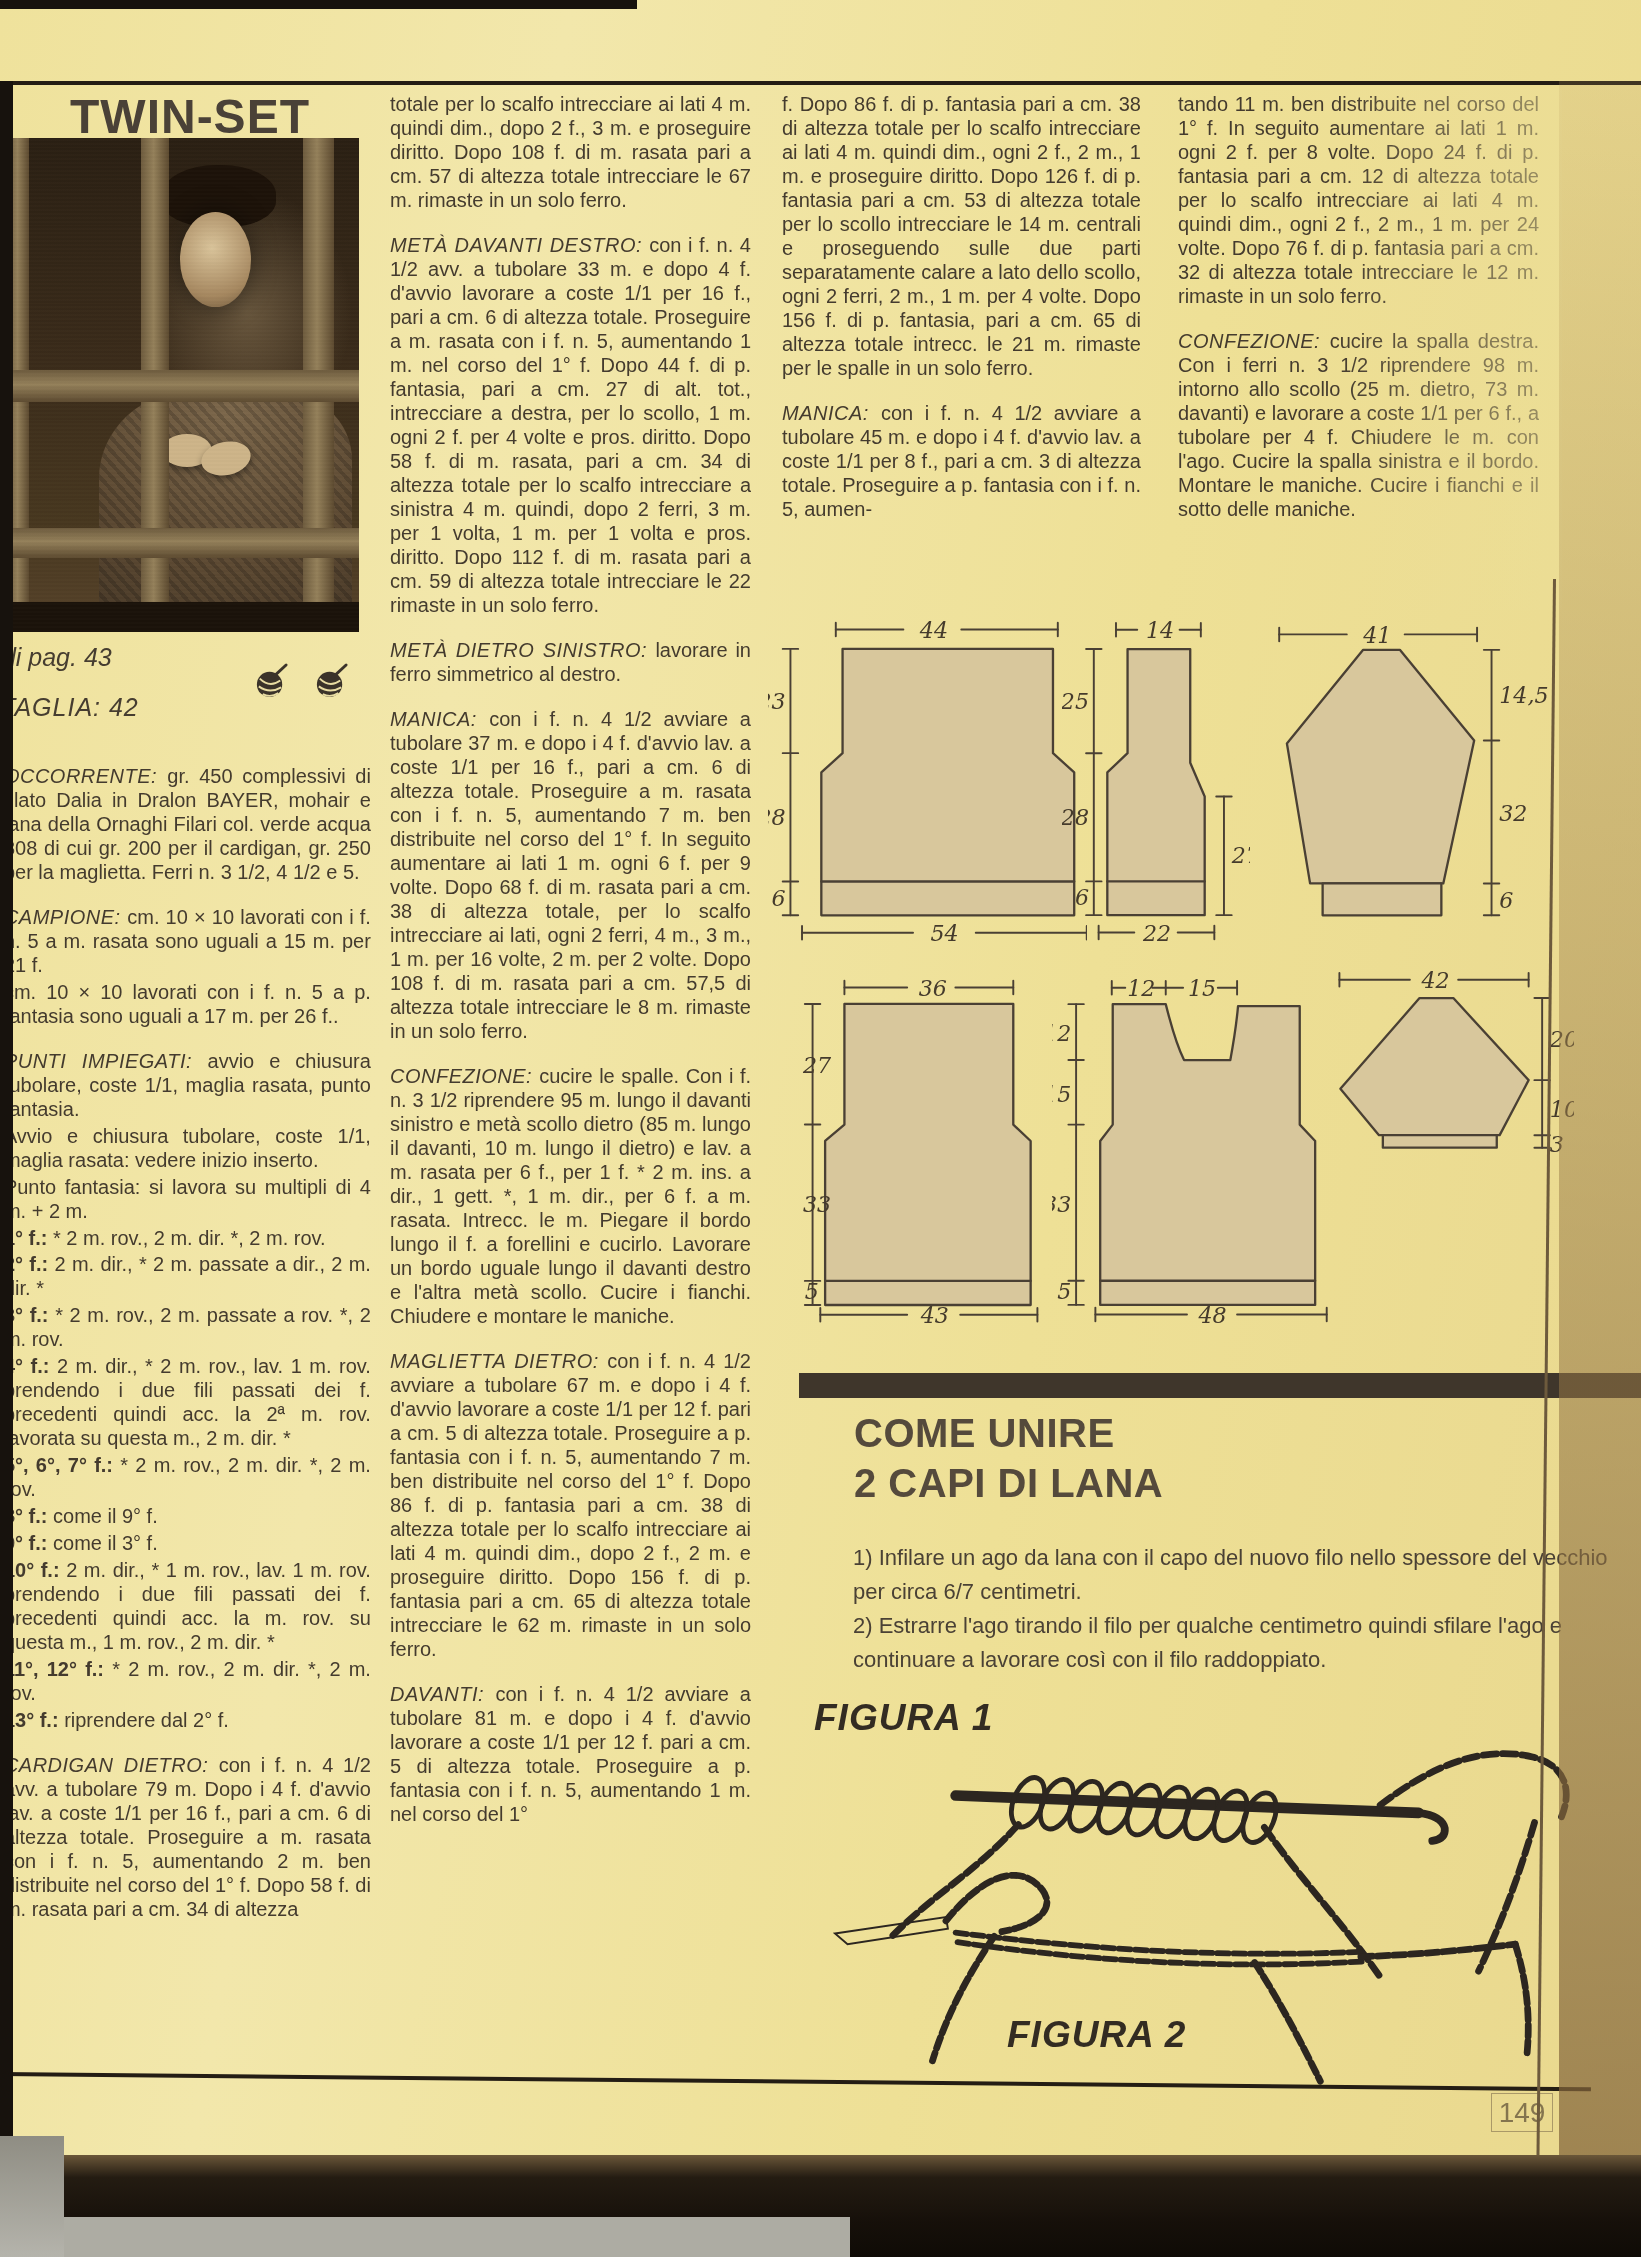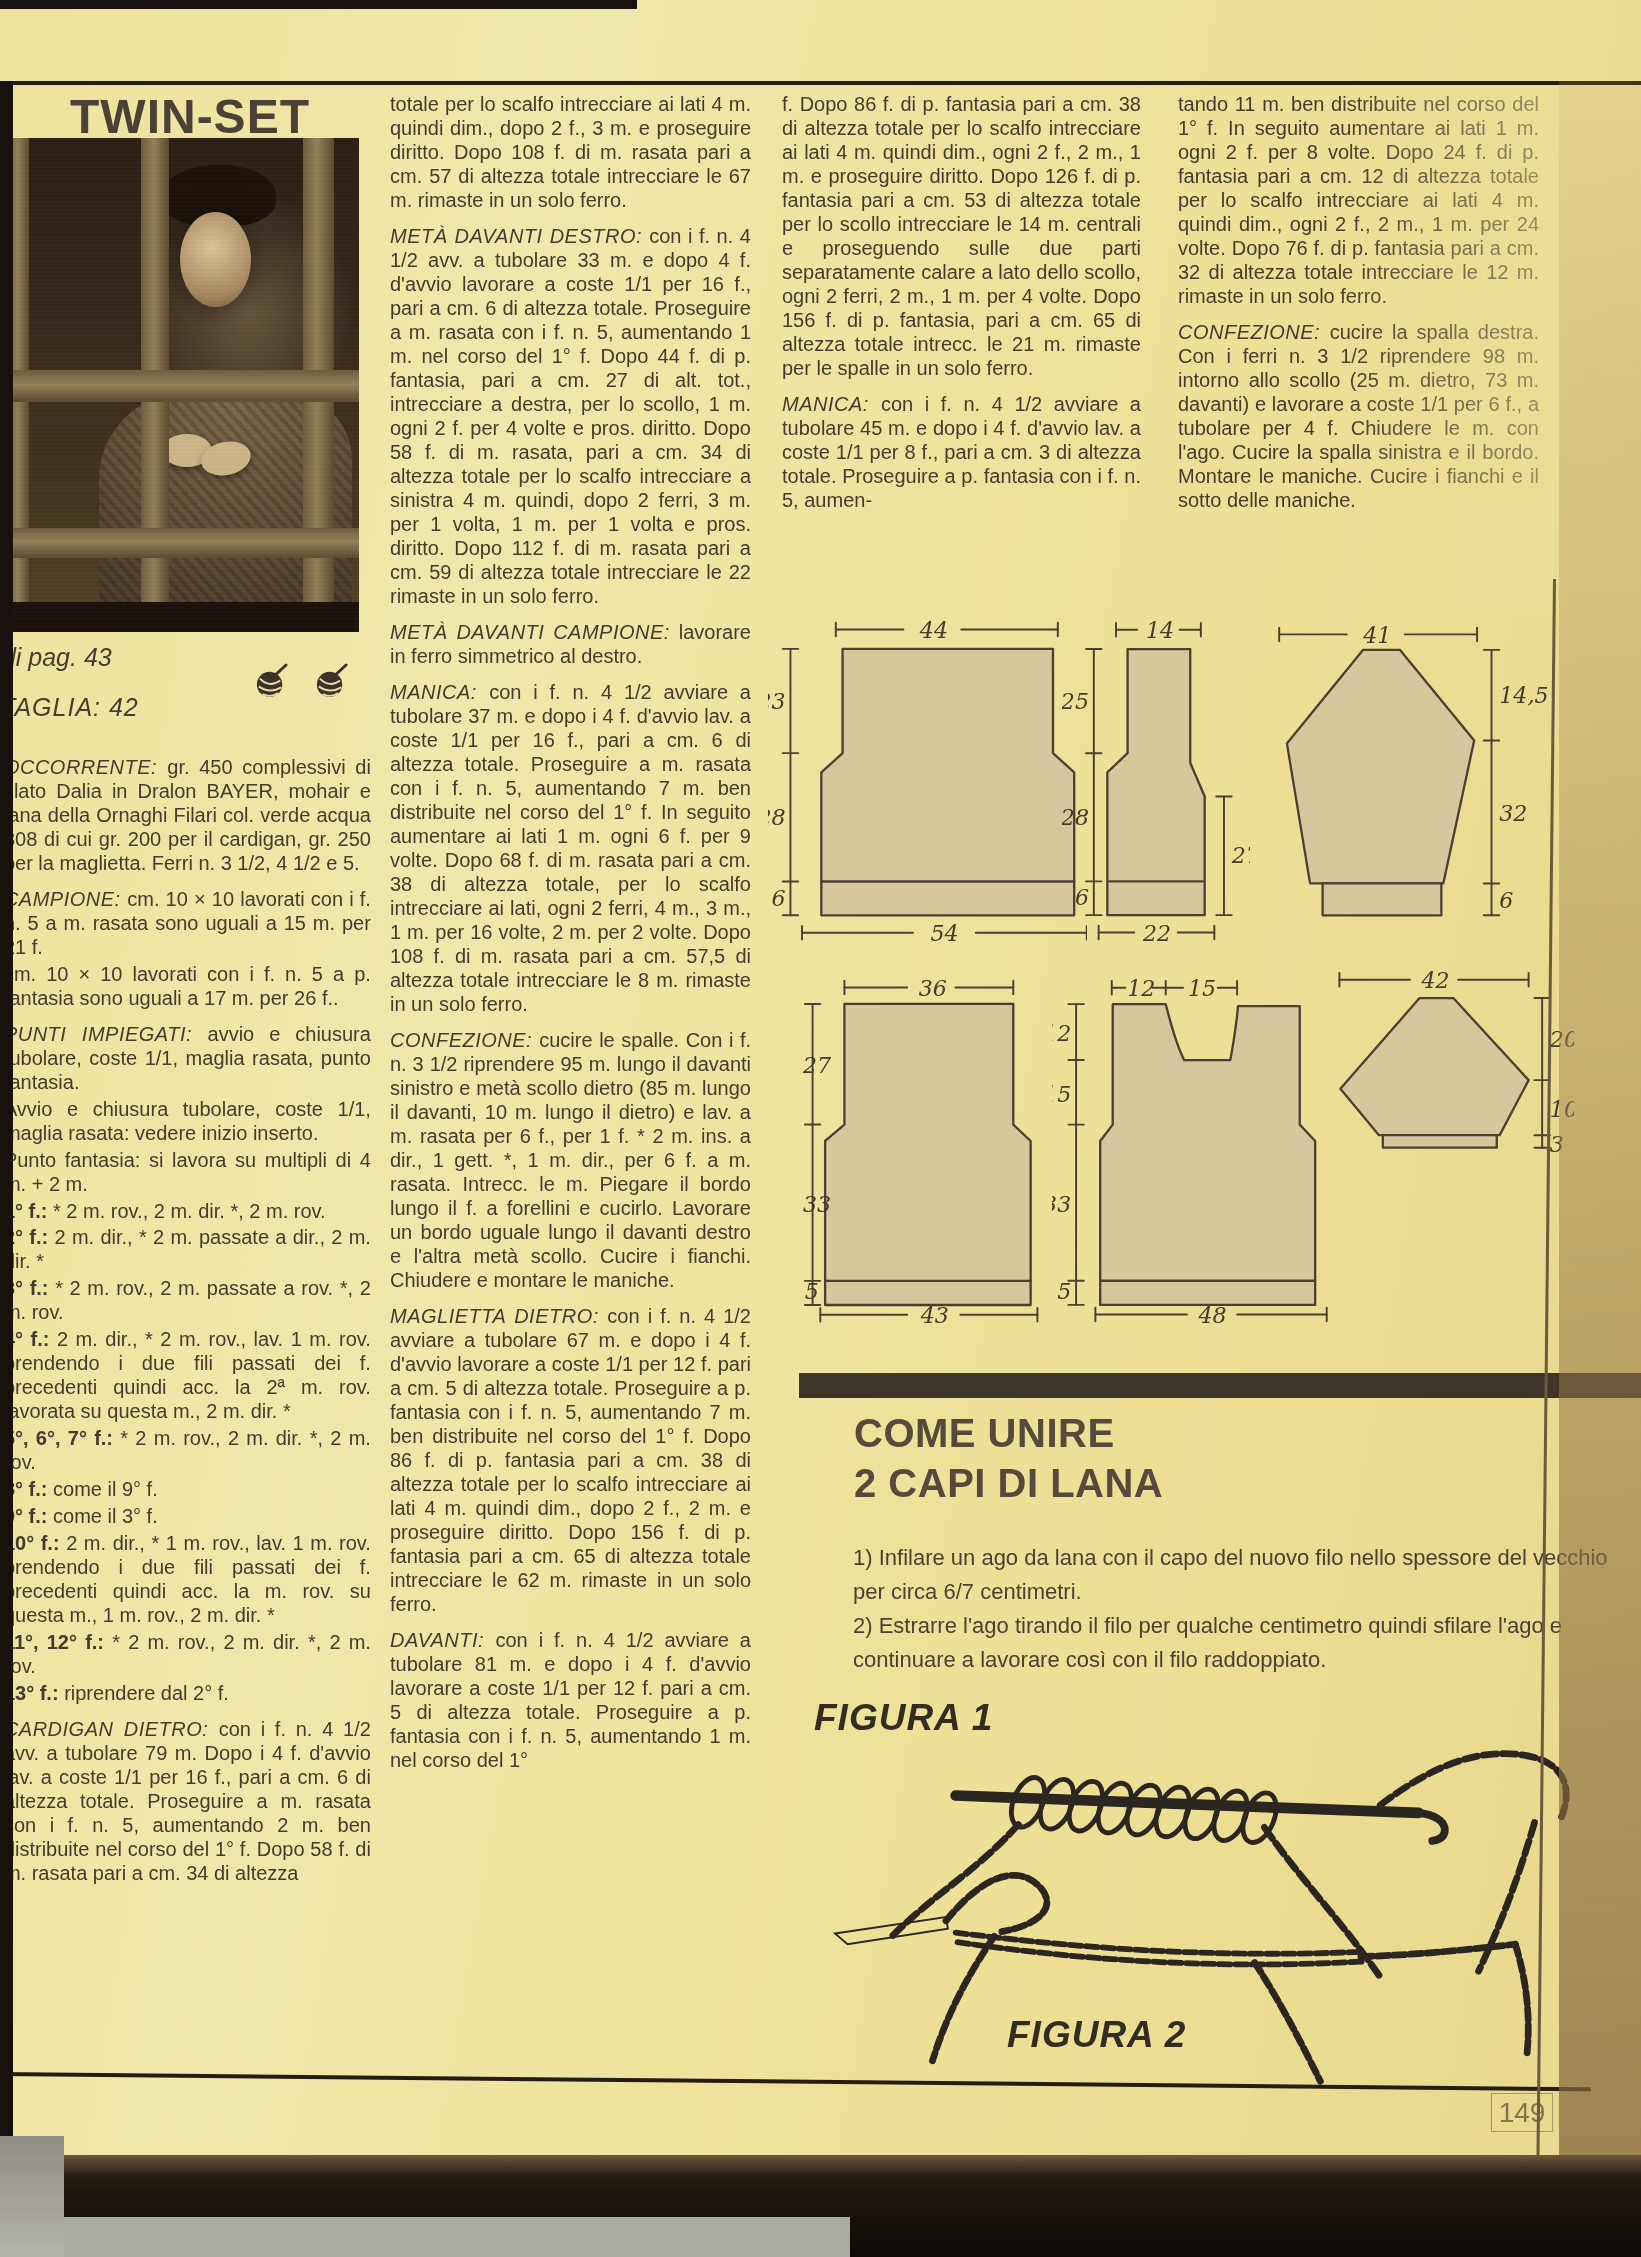--- a/index.html
+++ b/index.html
@@ -51,21 +51,21 @@
   #ref{position:absolute;left:1.9px;top:643px;font-size:25px;font-style:italic;color:#463d30;}
   #size{position:absolute;left:0px;top:693px;font-size:25px;font-style:italic;color:#463d30;letter-spacing:1px;}
   .yarn{position:absolute;top:662px;width:37px;height:39px;}
   
   .col{position:absolute;font-size:20px;line-height:24px;color:#443b2e;overflow:hidden;}
   #c1{left:3.9px;top:743px;width:367px;height:1325px;}
   #c2{left:390px;top:92px;width:361px;height:1985px;}
   #c3{left:782px;top:92px;width:359px;height:481px;}
   #c4{left:1178px;top:92px;width:361px;height:504px;}
   .para{margin:0 0 2.9px;text-align:justify;}
-  .para.sec{margin-top:12px;}
+  .para.sec{margin-top:21px;}
   .sec .ph{font-style:italic;letter-spacing:0.5px;}
   .row .ph{font-weight:bold;}
   
   .sch{position:absolute;}
   .sch path,.sch line,.sch polygon{stroke:#4a4034;fill:none;stroke-width:2.4;stroke-linejoin:round;stroke-linecap:round;}
   .sch .fill{fill:#d8c79c;}
   .sch .dim{stroke-width:2;}
   .sch text{font:italic 23px "DejaVu Serif",serif;fill:#453b2c;}
   
   #howto-bar{position:absolute;left:799px;top:1373px;width:842px;height:25px;background:#3f362b;}
@@ -133,21 +133,21 @@
       <p class="para row"><span class="ph">8° f.: </span><span>come il 9° f.</span></p>
       <p class="para row"><span class="ph">9° f.: </span><span>come il 3° f.</span></p>
       <p class="para row"><span class="ph">10° f.: </span><span>2 m. dir., * 1 m. rov., lav. 1 m. rov. prendendo i due fili passati dei f. precedenti quindi acc. la m. rov. su questa m., 1 m. rov., 2 m. dir. *</span></p>
       <p class="para row"><span class="ph">11°, 12° f.: </span><span>* 2 m. rov., 2 m. dir. *, 2 m. rov.</span></p>
       <p class="para row"><span class="ph">13° f.: </span><span>riprendere dal 2° f.</span></p>
       <p class="para sec"><span class="ph">CARDIGAN DIETRO: </span><span>con i f. n. 4 1/2 avv. a tubolare 79 m. Dopo i 4 f. d'avvio lav. a coste 1/1 per 16 f., pari a cm. 6 di altezza totale. Proseguire a m. rasata con i f. n. 5, aumentando 2 m. ben distribuite nel corso del 1° f. Dopo 58 f. di m. rasata pari a cm. 34 di altezza</span></p>
     </div>
   <div id="c2" class="col">
       <p class="para plain"><span>totale per lo scalfo intrecciare ai lati 4 m. quindi dim., dopo 2 f., 3 m. e proseguire diritto. Dopo 108 f. di m. rasata pari a cm. 57 di altezza totale intrecciare le 67 m. rimaste in un solo ferro.</span></p>
       <p class="para sec"><span class="ph">METÀ DAVANTI DESTRO: </span><span>con i f. n. 4 1/2 avv. a tubolare 33 m. e dopo 4 f. d'avvio lavorare a coste 1/1 per 16 f., pari a cm. 6 di altezza totale. Proseguire a m. rasata con i f. n. 5, aumentando 1 m. nel corso del 1° f. Dopo 44 f. di p. fantasia, pari a cm. 27 di alt. tot., intrecciare a destra, per lo scollo, 1 m. ogni 2 f. per 4 volte e pros. diritto. Dopo 58 f. di m. rasata, pari a cm. 34 di altezza totale per lo scalfo intrecciare a sinistra 4 m. quindi, dopo 2 ferri, 3 m. per 1 volta, 1 m. per 1 volta e pros. diritto. Dopo 112 f. di m. rasata pari a cm. 59 di altezza totale intrecciare le 22 rimaste in un solo ferro.</span></p>
-      <p class="para sec"><span class="ph">METÀ DAVANTI CAMPIONE: </span><span>lavorare in ferro simmetrico al destro.</span></p>
+      <p class="para sec"><span class="ph">METÀ DIETRO SINISTRO: </span><span>lavorare in ferro simmetrico al destro.</span></p>
       <p class="para sec"><span class="ph">MANICA: </span><span>con i f. n. 4 1/2 avviare a tubolare 37 m. e dopo i 4 f. d'avvio lav. a coste 1/1 per 16 f., pari a cm. 6 di altezza totale. Proseguire a m. rasata con i f. n. 5, aumentando 7 m. ben distribuite nel corso del 1° f. In seguito aumentare ai lati 1 m. ogni 6 f. per 9 volte. Dopo 68 f. di m. rasata pari a cm. 38 di altezza totale, per lo scalfo intrecciare ai lati, ogni 2 ferri, 4 m., 3 m., 1 m. per 16 volte, 2 m. per 2 volte. Dopo 108 f. di m. rasata pari a cm. 57,5 di altezza totale intrecciare le 8 m. rimaste in un solo ferro.</span></p>
       <p class="para sec"><span class="ph">CONFEZIONE: </span><span>cucire le spalle. Con i f. n. 3 1/2 riprendere 95 m. lungo il davanti sinistro e metà scollo dietro (85 m. lungo il davanti, 10 m. lungo il dietro) e lav. a m. rasata per 6 f., per 1 f. * 2 m. ins. a dir., 1 gett. *, 1 m. dir., per 6 f. a m. rasata. Intrecc. le m. Piegare il bordo lungo il f. a forellini e cucirlo. Lavorare un bordo uguale lungo il davanti destro e l'altra metà scollo. Cucire i fianchi. Chiudere e montare le maniche.</span></p>
       <p class="para sec"><span class="ph">MAGLIETTA DIETRO: </span><span>con i f. n. 4 1/2 avviare a tubolare 67 m. e dopo i 4 f. d'avvio lavorare a coste 1/1 per 12 f. pari a cm. 5 di altezza totale. Proseguire a p. fantasia con i f. n. 5, aumentando 7 m. ben distribuite nel corso del 1° f. Dopo 86 f. di p. fantasia pari a cm. 38 di altezza totale per lo scalfo intrecciare ai lati 4 m. quindi dim., dopo 2 f., 2 m. e proseguire diritto. Dopo 156 f. di p. fantasia pari a cm. 65 di altezza totale intrecciare le 62 m. rimaste in un solo ferro.</span></p>
       <p class="para sec"><span class="ph">DAVANTI: </span><span>con i f. n. 4 1/2 avviare a tubolare 81 m. e dopo i 4 f. d'avvio lavorare a coste 1/1 per 12 f. pari a cm. 5 di altezza totale. Proseguire a p. fantasia con i f. n. 5, aumentando 1 m. nel corso del 1°</span></p>
     </div>
   <div id="c3" class="col">
       <p class="para plain"><span>f. Dopo 86 f. di p. fantasia pari a cm. 38 di altezza totale per lo scalfo intrecciare ai lati 4 m. quindi dim., ogni 2 f., 2 m., 1 m. e proseguire diritto. Dopo 126 f. di p. fantasia pari a cm. 53 di altezza totale per lo scollo intrecciare le 14 m. centrali e proseguendo sulle due parti separatamente calare a lato dello scollo, ogni 2 ferri, 2 m., 1 m. per 4 volte. Dopo 156 f. di p. fantasia, pari a cm. 65 di altezza totale intrecc. le 21 m. rimaste per le spalle in un solo ferro.</span></p>
       <p class="para sec"><span class="ph">MANICA: </span><span>con i f. n. 4 1/2 avviare a tubolare 45 m. e dopo i 4 f. d'avvio lav. a coste 1/1 per 8 f., pari a cm. 3 di altezza totale. Proseguire a p. fantasia con i f. n. 5, aumen-</span></p>
     </div>
   <div id="c4" class="col">

